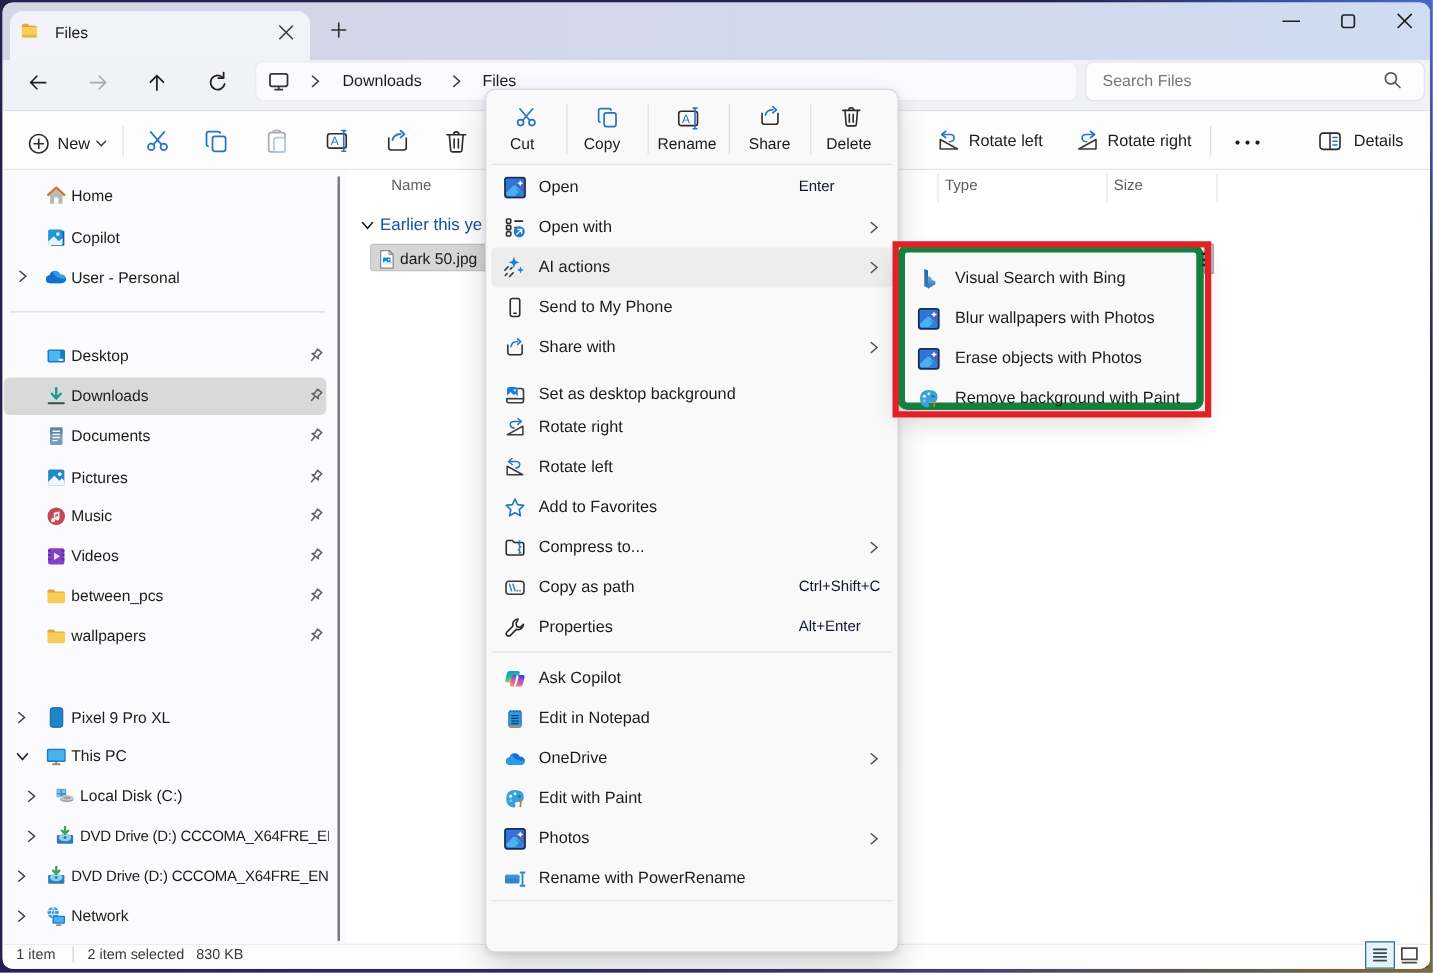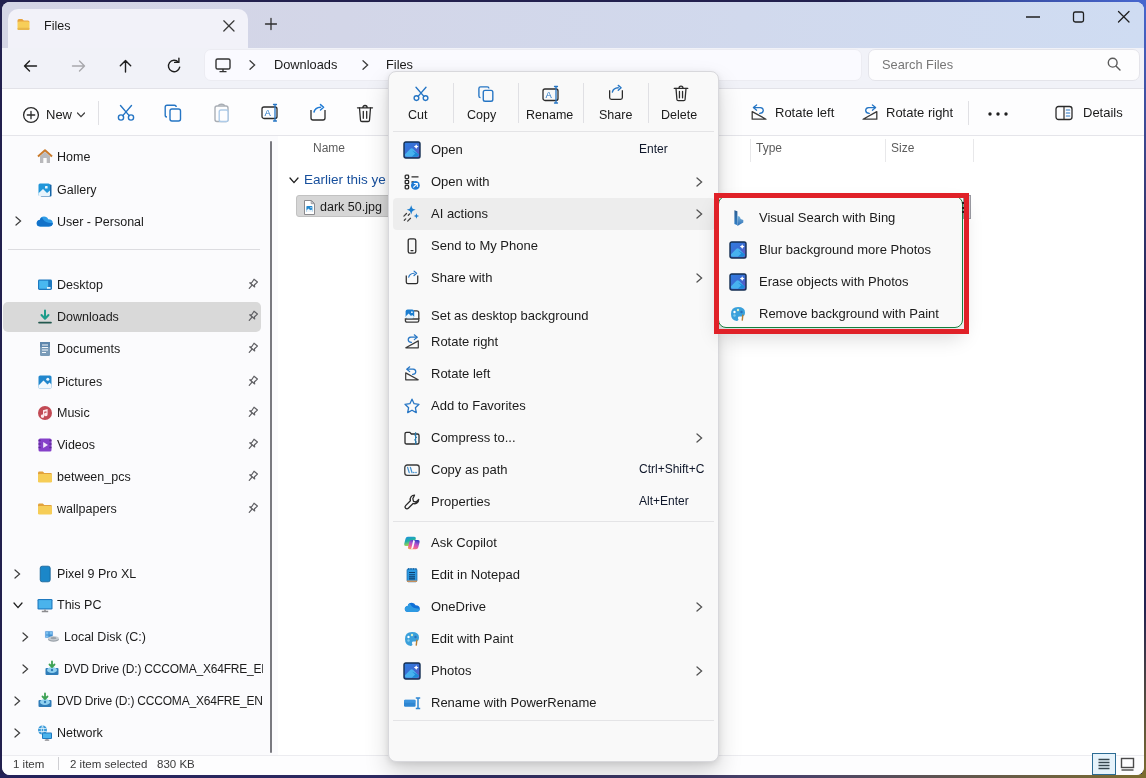--- a/index.html
+++ b/index.html
@@ -23,21 +23,21 @@
   .svg{position:absolute;}
   .sep-v{position:absolute;width:1px;background:#e0e0e4;}
   
   #menu{left:388px;top:71px;width:331px;height:691px;background:#f9f9f9;border:1px solid #d8d8dc;
         box-sizing:border-box;border-radius:8px;box-shadow:0 12px 24px rgba(0,0,0,.16),0 2px 6px rgba(0,0,0,.10);}
   .mrow{position:absolute;left:4px;width:321px;height:32px;}
   .mrow .ml{position:absolute;left:38px;top:calc(50% - 1.5px);transform:translateY(-50%);font-size:13px;color:#1b1b1b;white-space:nowrap;}
   .mrow .msc{position:absolute;left:246px;top:calc(50% - 1.5px);transform:translateY(-50%);font-size:12px;color:#0f172a;white-space:nowrap;}
   .mrow .mchev{position:absolute;left:301px;top:50%;transform:translateY(-50%);}
   .msep{position:absolute;left:4px;width:321px;height:1px;background:#e4e4e6;}
-  #submenu{left:718px;top:196px;width:245px;height:132px;background:#f9f9f9;border:1px solid #15803d;
+  #submenu{left:718px;top:196px;width:245px;height:132px;background:#f9f9f9;border:6px solid #15803d;
         box-sizing:border-box;border-radius:8px;box-shadow:0 10px 20px rgba(0,0,0,.15);}
   .urow{position:absolute;left:0px;width:243px;height:32px;}
   .urow .ml{position:absolute;left:40px;top:calc(50% - 1.5px);transform:translateY(-50%);font-size:13px;color:#1b1b1b;white-space:nowrap;}
   #redbox{left:714px;top:193px;width:255px;height:141px;border:5px solid #e02128;box-sizing:border-box;}
 </style></head>
 <body>
 <div class="abs" id="corner-tr"></div>
 <div class="abs" id="corner-br"></div>
 <div class="abs" id="bstrip"></div>
 <div class="abs" id="win">
@@ -176,21 +176,21 @@
   <path d="M4 8.2 L9 3.8 L14 8.2 V15 H4z" fill="#b9b9bc"></path>
   <rect x="7.3" y="10" width="3.4" height="5" fill="#fdfdfd"></rect>
 </svg>
 <div class="t" style="left:57px;top:150px;font-size:12.5px;">Home</div>
 <svg class="svg" style="left:36px;top:181px" width="18" height="18" viewBox="0 0 18 18">
   <rect x="4.5" y="3.5" width="11" height="12" rx="1" fill="#1565a7"></rect>
   <rect x="2.5" y="2.5" width="11.5" height="12.5" rx="1.5" fill="#2196d9"></rect>
   <rect x="9" y="5" width="2.6" height="2.6" rx="0.6" fill="#eaf6fd"></rect>
   <path d="M2.5 12.2 L7 8 L11 12 L14 9.5 V14 q0 1-1 1 H3.5 q-1 0-1-1z" fill="#e8f4fc"></path>
 </svg>
-<div class="t" style="left:57px;top:183px;font-size:12.5px;">Gallery</div>
+<div class="t" style="left:57px;top:183px;font-size:12.5px;">Copilot</div>
 <svg class="svg" style="left:13px;top:215px" width="10" height="12" viewBox="0 0 10 12">
     <path d="M3 2 L7.6 6 L3 10" stroke="#3c3c3c" stroke-width="1.2" fill="none" stroke-linecap="round"></path>
   </svg>
 <svg class="svg" style="left:35px;top:213px" width="20" height="16" viewBox="0 0 20 16">
   <path d="M5.5 13.5 q-3.8 0-3.8-3.2 q0-2.8 3-3.2 q0.6-3.6 4.3-3.6 q3.2 0 4.2 2.8 q4.6 0.2 4.6 3.7 q0 3.5-4.2 3.5z" fill="#2e9be6"></path>
   <path d="M5.5 13.5 q-3.8 0-3.8-3.2 q0-2.8 3-3.2 q0.6-2 2.3-2.9 q1.5 4.5 6.5 5.5 q2 0.4 4.5 0.3 q-0.6 3.5-4.2 3.5z" fill="#1272c9"></path>
 </svg>
 <div class="t" style="left:57px;top:215px;font-size:12.5px;">User - Personal</div>
 <div class="abs" style="left:8px;top:249px;width:252px;height:1px;background:#dcdce0;"></div>
 
@@ -646,21 +646,21 @@
         <stop offset="0" stop-color="#2e7de2"></stop>
             <stop offset="0.6" stop-color="#3d6ad0"></stop>
             <stop offset="1" stop-color="#7153c0"></stop>
           </linearGradient>
         </defs>
       <rect x="1" y="1" width="16" height="16" rx="1.8" fill="url(#phg2)" stroke="#132e52" stroke-width="1.4"></rect>
       <path d="M2 13.2 L7.4 7.8 q1.3-1.3 2.6 0 L15.9 13.8 q-0.6 2-2.4 2 H4 q-1.6 0-2-1.4z" fill="#47b2ef"></path>
       <path d="M9 9.4 L12.2 12.6 L8.8 15.8 H13.5 q2.4 0 2.4-2.4 v-0.4z" fill="#1e88d8"></path>
       <path d="M13.2 3.2 l0.8 1.6 1.6 0.8 -1.6 0.8 -0.8 1.6 -0.8-1.6 -1.6-0.8 1.6-0.8z" fill="#fff"></path>
     </svg>
-    <div class="ml">Blur background more Photos</div>
+    <div class="ml">Blur wallpapers with Photos</div>
   </div>
   <div class="urow" style="top:69px;">
     <svg class="svg" style="left:10px;top:7px" width="18" height="18" viewBox="0 0 18 18">
       <defs>
           <linearGradient id="phg3" x1="0" y1="0" x2="0.8" y2="1">
         <stop offset="0" stop-color="#2e7de2"></stop>
             <stop offset="0.6" stop-color="#3d6ad0"></stop>
             <stop offset="1" stop-color="#7153c0"></stop>
           </linearGradient>
         </defs>

